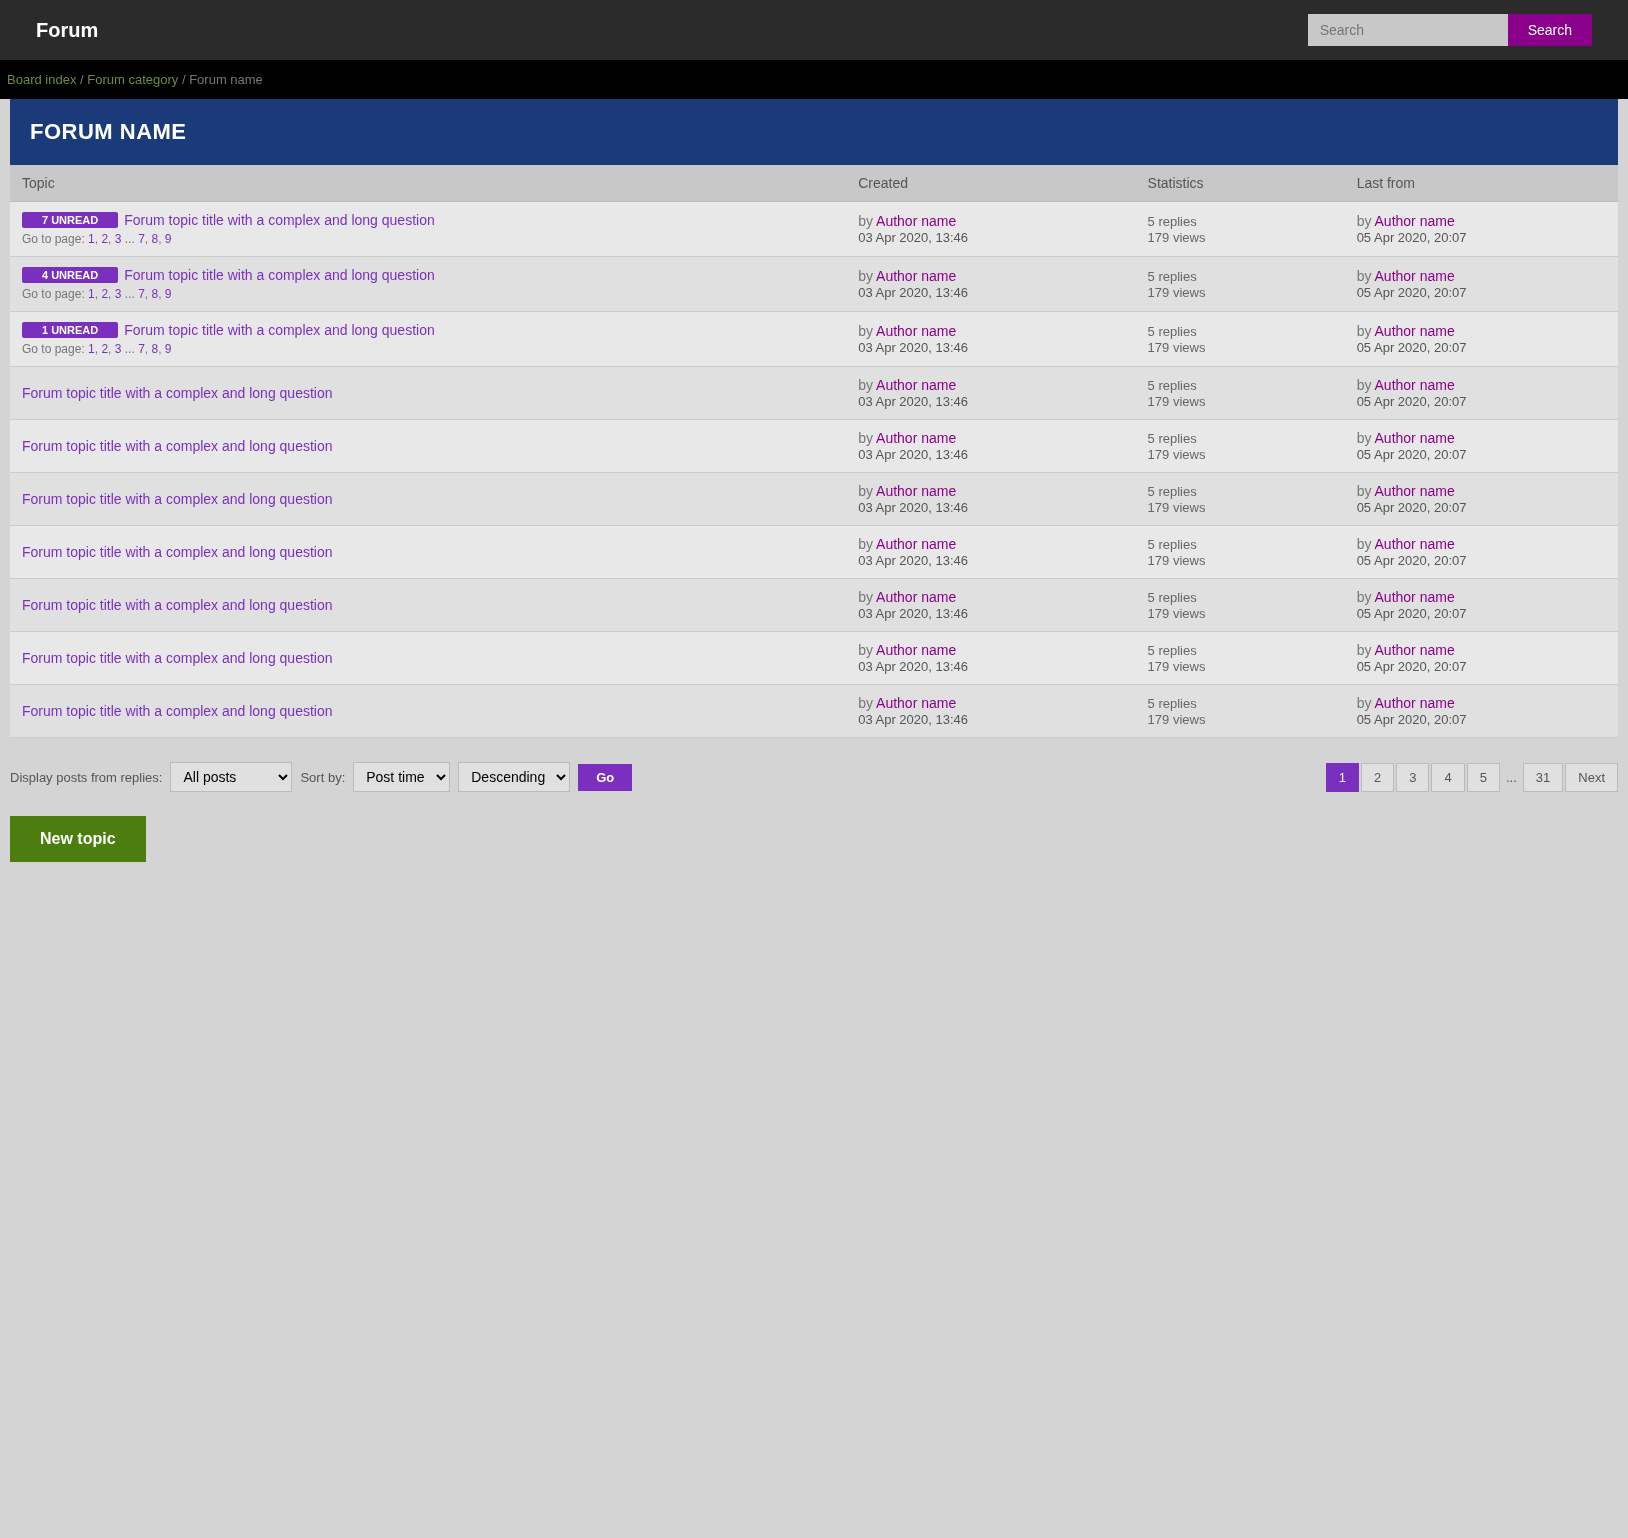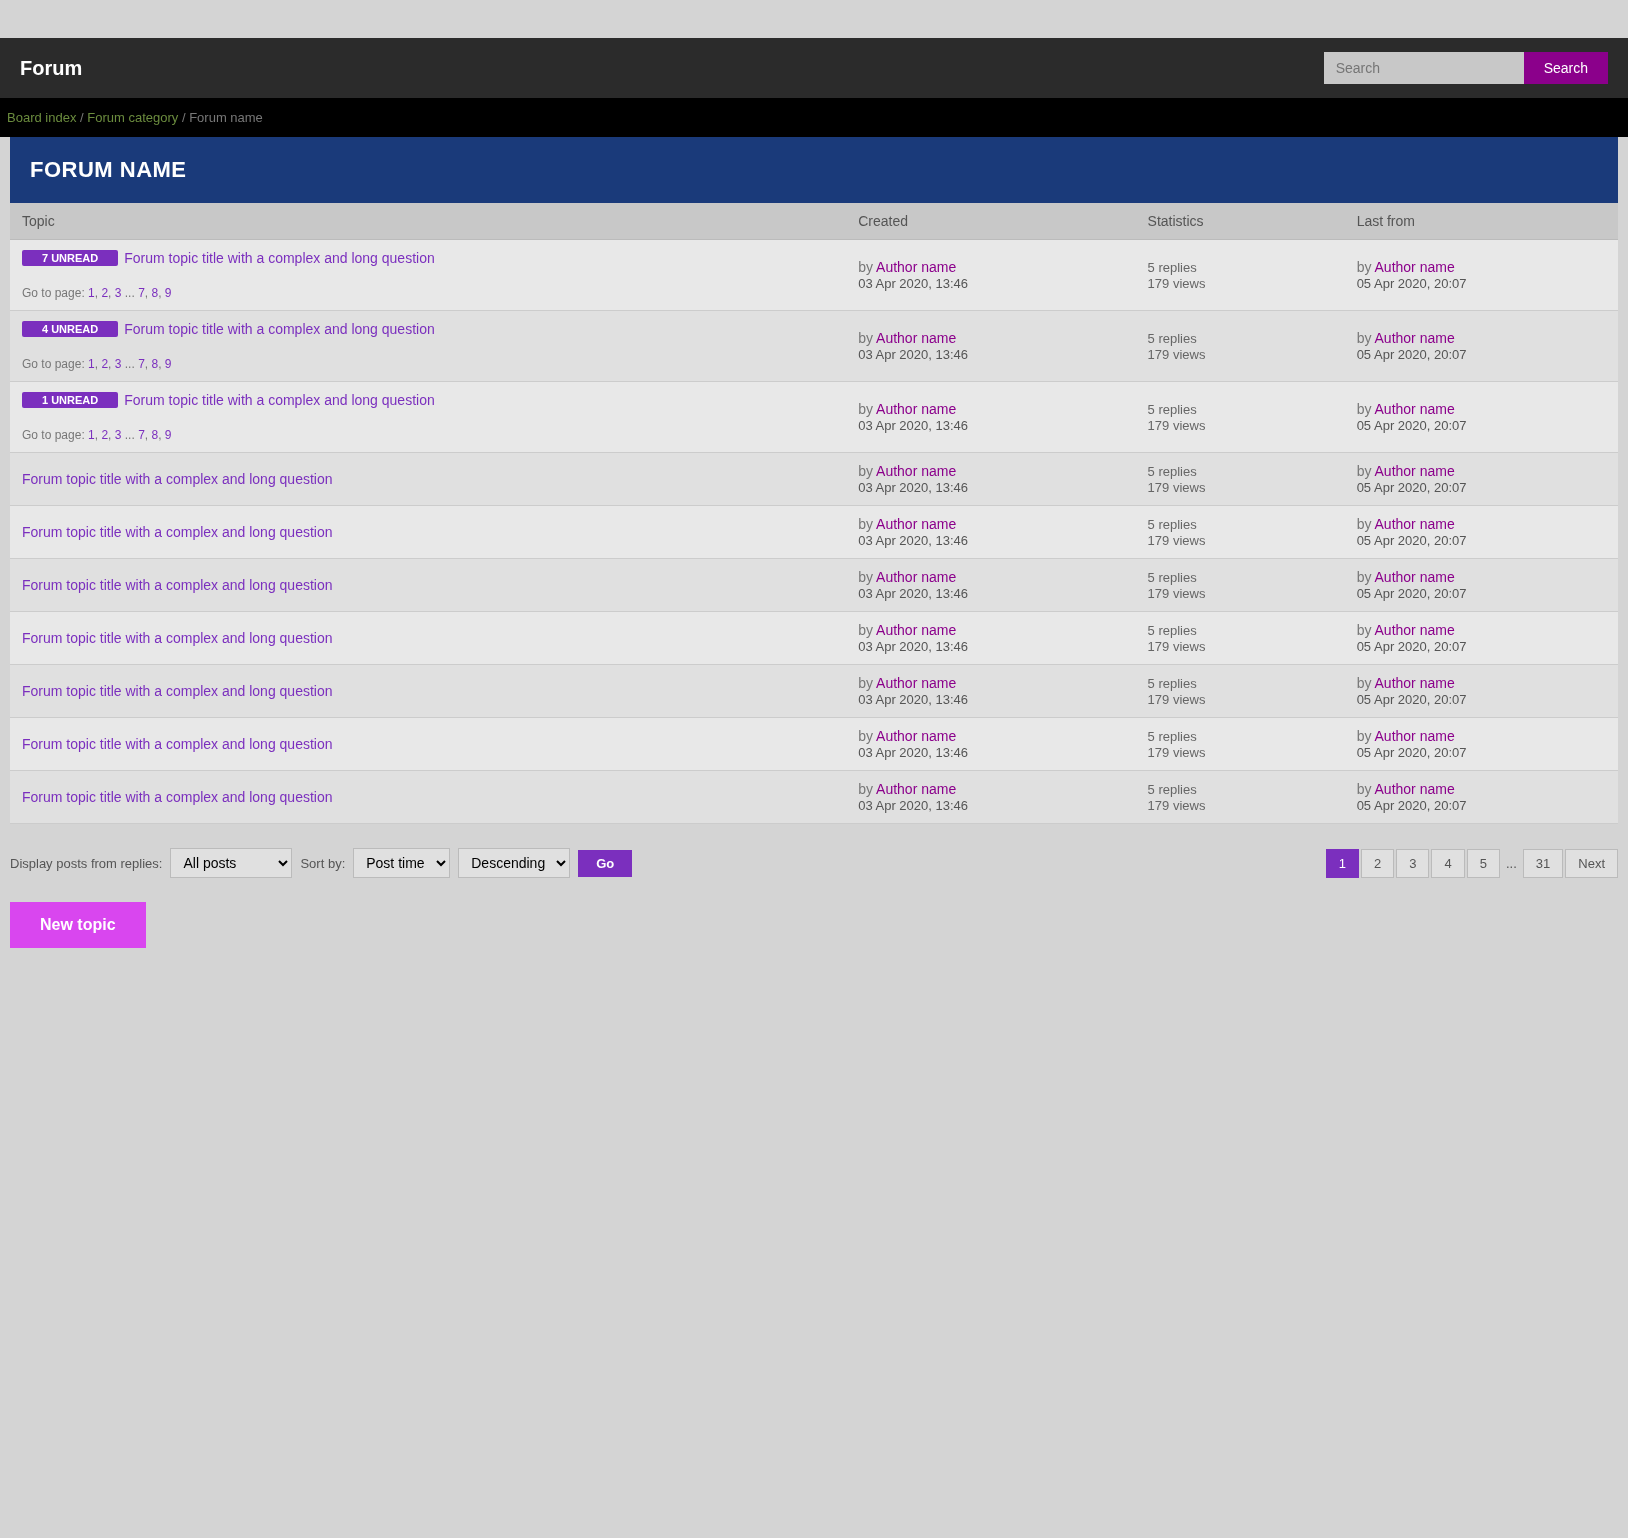--- a/index.html
+++ b/index.html
@@ -4,23 +4,22 @@
   <style>
     * { box-sizing: border-box; margin: 0; padding: 0; }
     body { font-family: Arial, sans-serif; background: #d4d4d4; font-size: 14px; }
 
     
     .header {
       background: #2b2b2b;
       display: flex;
       align-items: center;
       justify-content: space-between;
-      padding: 0 20px;
+      padding: 0 36px;
       height: 60px;
-      margin-top: 38px;
     }
     .header-title {
       color: #fff;
       font-size: 20px;
       font-weight: bold;
     }
     .search-area {
       display: flex;
       align-items: center;
       gap: 0;
@@ -115,21 +114,21 @@
 
     .topic-title {
       color: #7b2fbe;
       text-decoration: none;
       font-size: 14px;
     }
 
     .goto-page {
       font-size: 12px;
       color: #777;
-      margin-top: 20px;
+      margin-top: 4px;
     }
     .goto-page a {
       color: #7b2fbe;
       text-decoration: none;
     }
 
     .author-link {
       color: #8b008b;
       text-decoration: none;
       font-weight: normal;
@@ -200,21 +199,21 @@
       color: #555;
       font-size: 13px;
     }
 
     
     .new-topic-area {
       background: #d4d4d4;
       padding: 10px 10px 20px 10px;
     }
     .new-topic-btn {
-      background: #d946ef;
+      background: #4d7c0f;
       color: #fff;
       border: none;
       padding: 14px 30px;
       font-size: 16px;
       font-weight: bold;
       cursor: pointer;
       border-radius: 0;
       text-align: center;
     }
     .topic-title-row {

